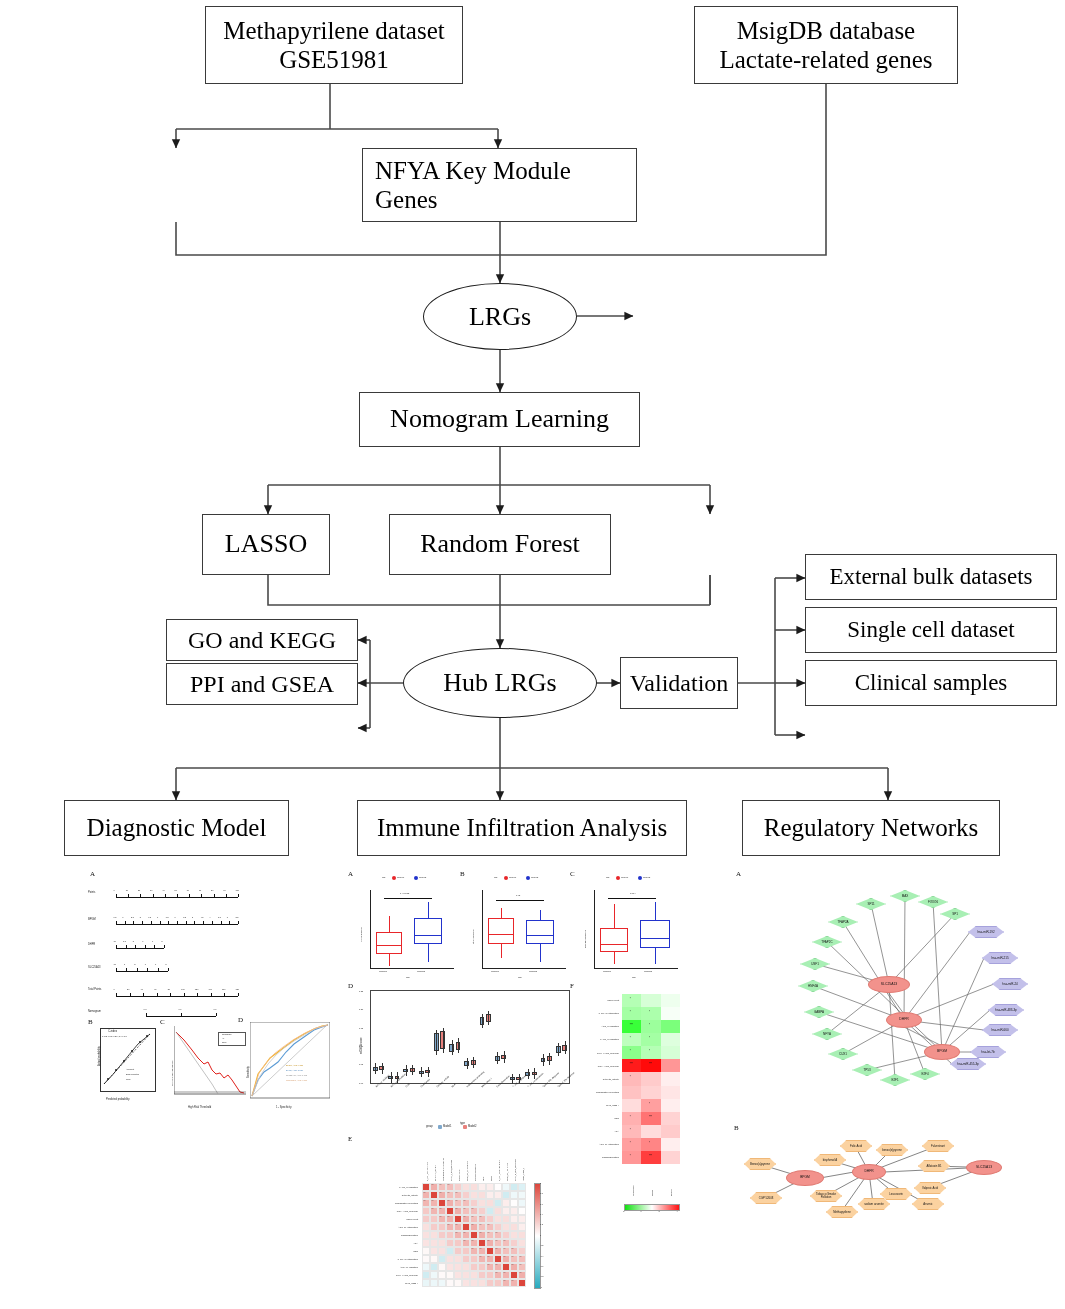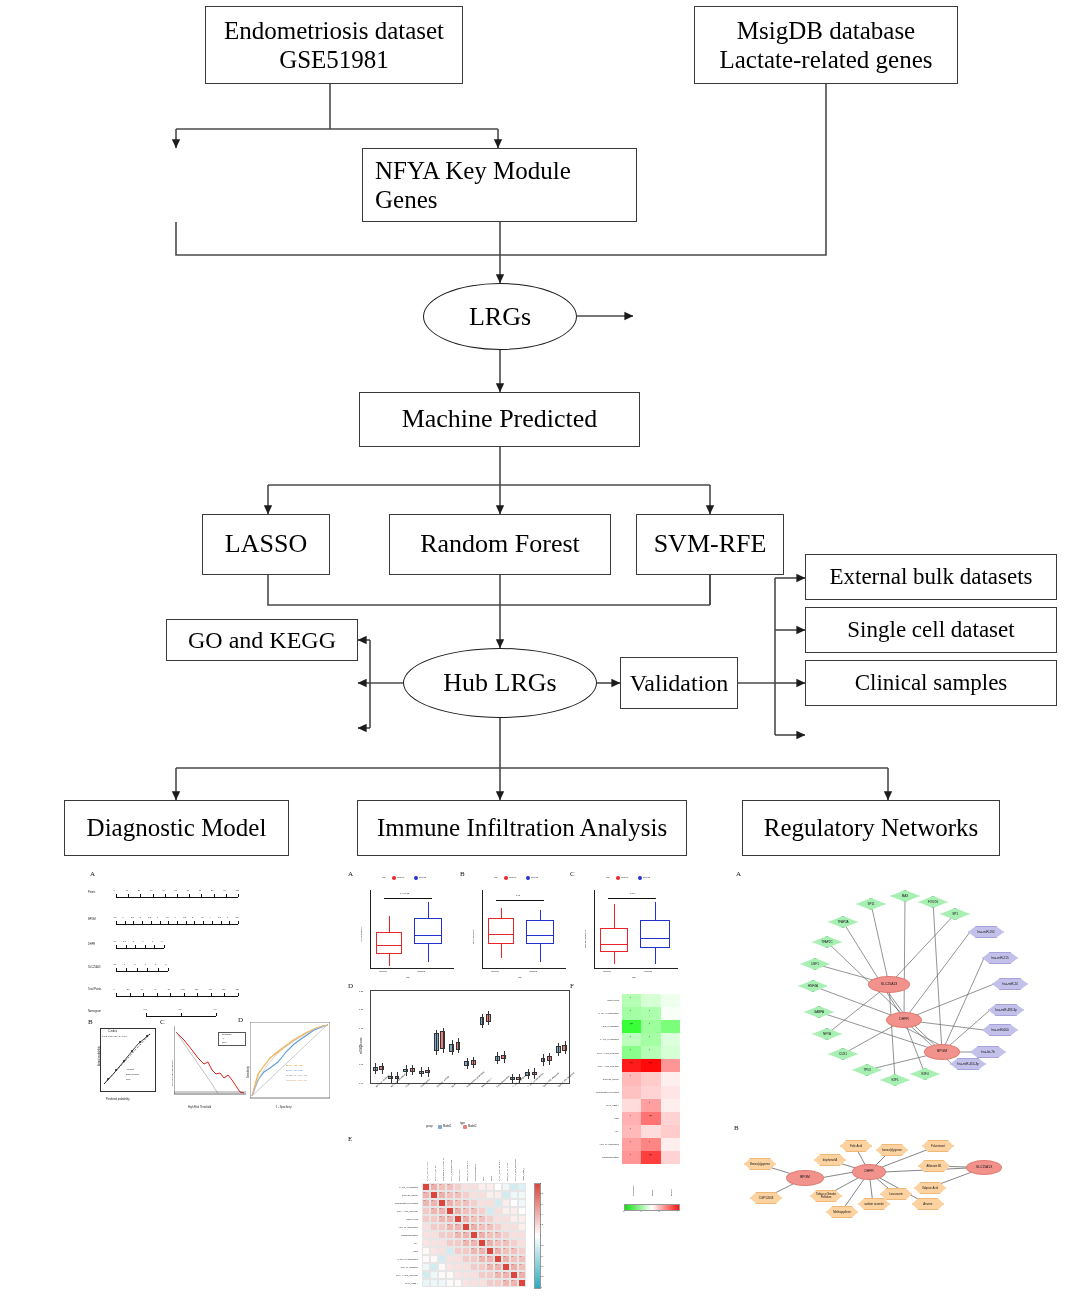--- a/index.html
+++ b/index.html
@@ -103,60 +103,60 @@
 
       <path d="M500,718 L500,768"></path>
       <path d="M176,768 L888,768"></path>
       <path d="M176,768 L176,800" marker-end="url(#ah)"></path>
       <path d="M500,768 L500,800" marker-end="url(#ah)"></path>
       <path d="M888,768 L888,800" marker-end="url(#ah)"></path>
     </g>
   </svg>
 
   <div class="box" style="left:205px;top:6px;width:258px;height:78px;font-size:25px;">
-    <span style="white-space:pre-line">Endometriosis dataset
+    <span style="white-space:pre-line">Methapyrilene dataset
 GSE51981</span>
   </div>
 
   <div class="box" style="left:694px;top:6px;width:264px;height:78px;font-size:25px;">
     <span style="white-space:pre-line">MsigDB database
 Lactate-related genes</span>
   </div>
 
 
   <div class="box" style="left:362px;top:148px;width:275px;height:74px;font-size:25px;">
     <span style="white-space:pre-line;text-align:left;padding-left:12px;width:100%">NFYA Key Module
 Genes</span>
   </div>
 
   <div class="ellipse" style="left:423px;top:283px;width:154px;height:67px;font-size:26px;">
     <span>LRGs</span>
   </div>
 
 
   <div class="box" style="left:359px;top:392px;width:281px;height:55px;font-size:26px;">
-    <span>Machine Predicted</span>
+    <span>Nomogram Learning</span>
   </div>
 
   <div class="box" style="left:389px;top:514px;width:222px;height:61px;font-size:26px;">
     <span>Random Forest</span>
   </div>
   <div class="box" style="left:202px;top:514px;width:128px;height:61px;font-size:26px;">
     <span>LASSO</span>
   </div>
-  <div class="box" style="left:636px;top:514px;width:148px;height:61px;font-size:26px;">
-    <span>SVM-RFE</span>
-  </div>
 
   <div class="ellipse" style="left:403px;top:648px;width:194px;height:70px;font-size:26px;">
     <span>Hub LRGs</span>
   </div>
 
   <div class="box" style="left:166px;top:619px;width:192px;height:42px;font-size:24px;">
     <span>GO and KEGG</span>
+  </div>
+  <div class="box" style="left:166px;top:663px;width:192px;height:42px;font-size:24px;">
+    <span>PPI and GSEA</span>
   </div>
 
   <div class="box" style="left:620px;top:657px;width:118px;height:52px;font-size:24px;">
     <span>Validation</span>
   </div>
 
   <div class="box" style="left:805px;top:607px;width:252px;height:46px;font-size:23px;">
     <span>Single cell dataset</span>
   </div>
   <div class="box" style="left:805px;top:554px;width:252px;height:46px;font-size:23px;">

